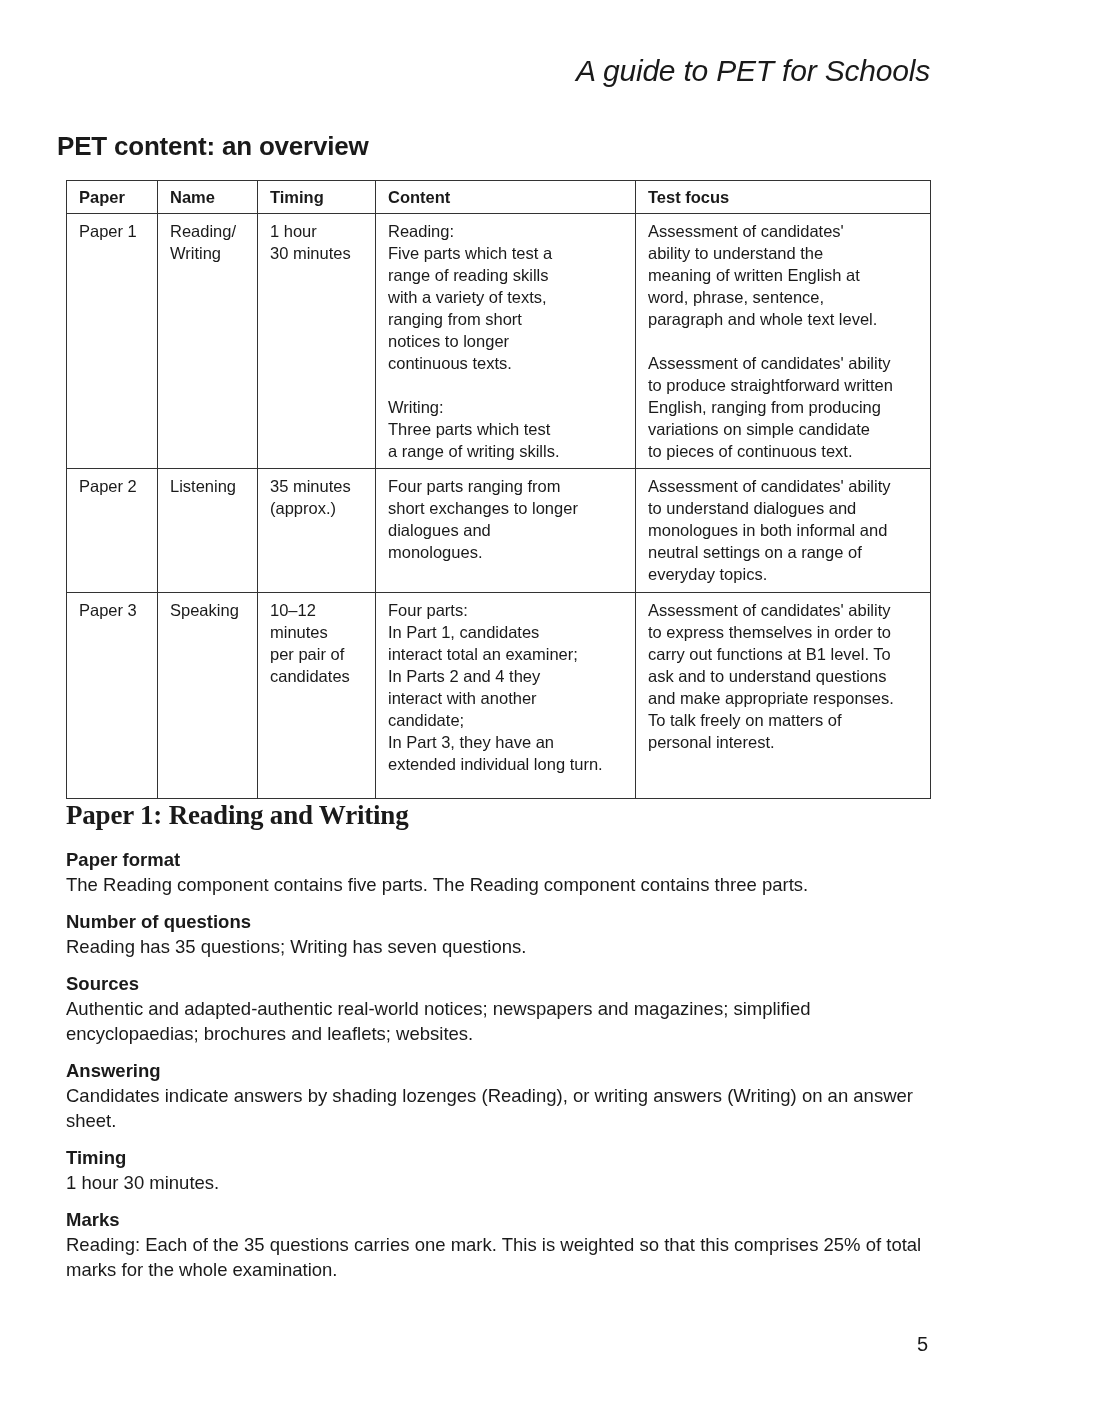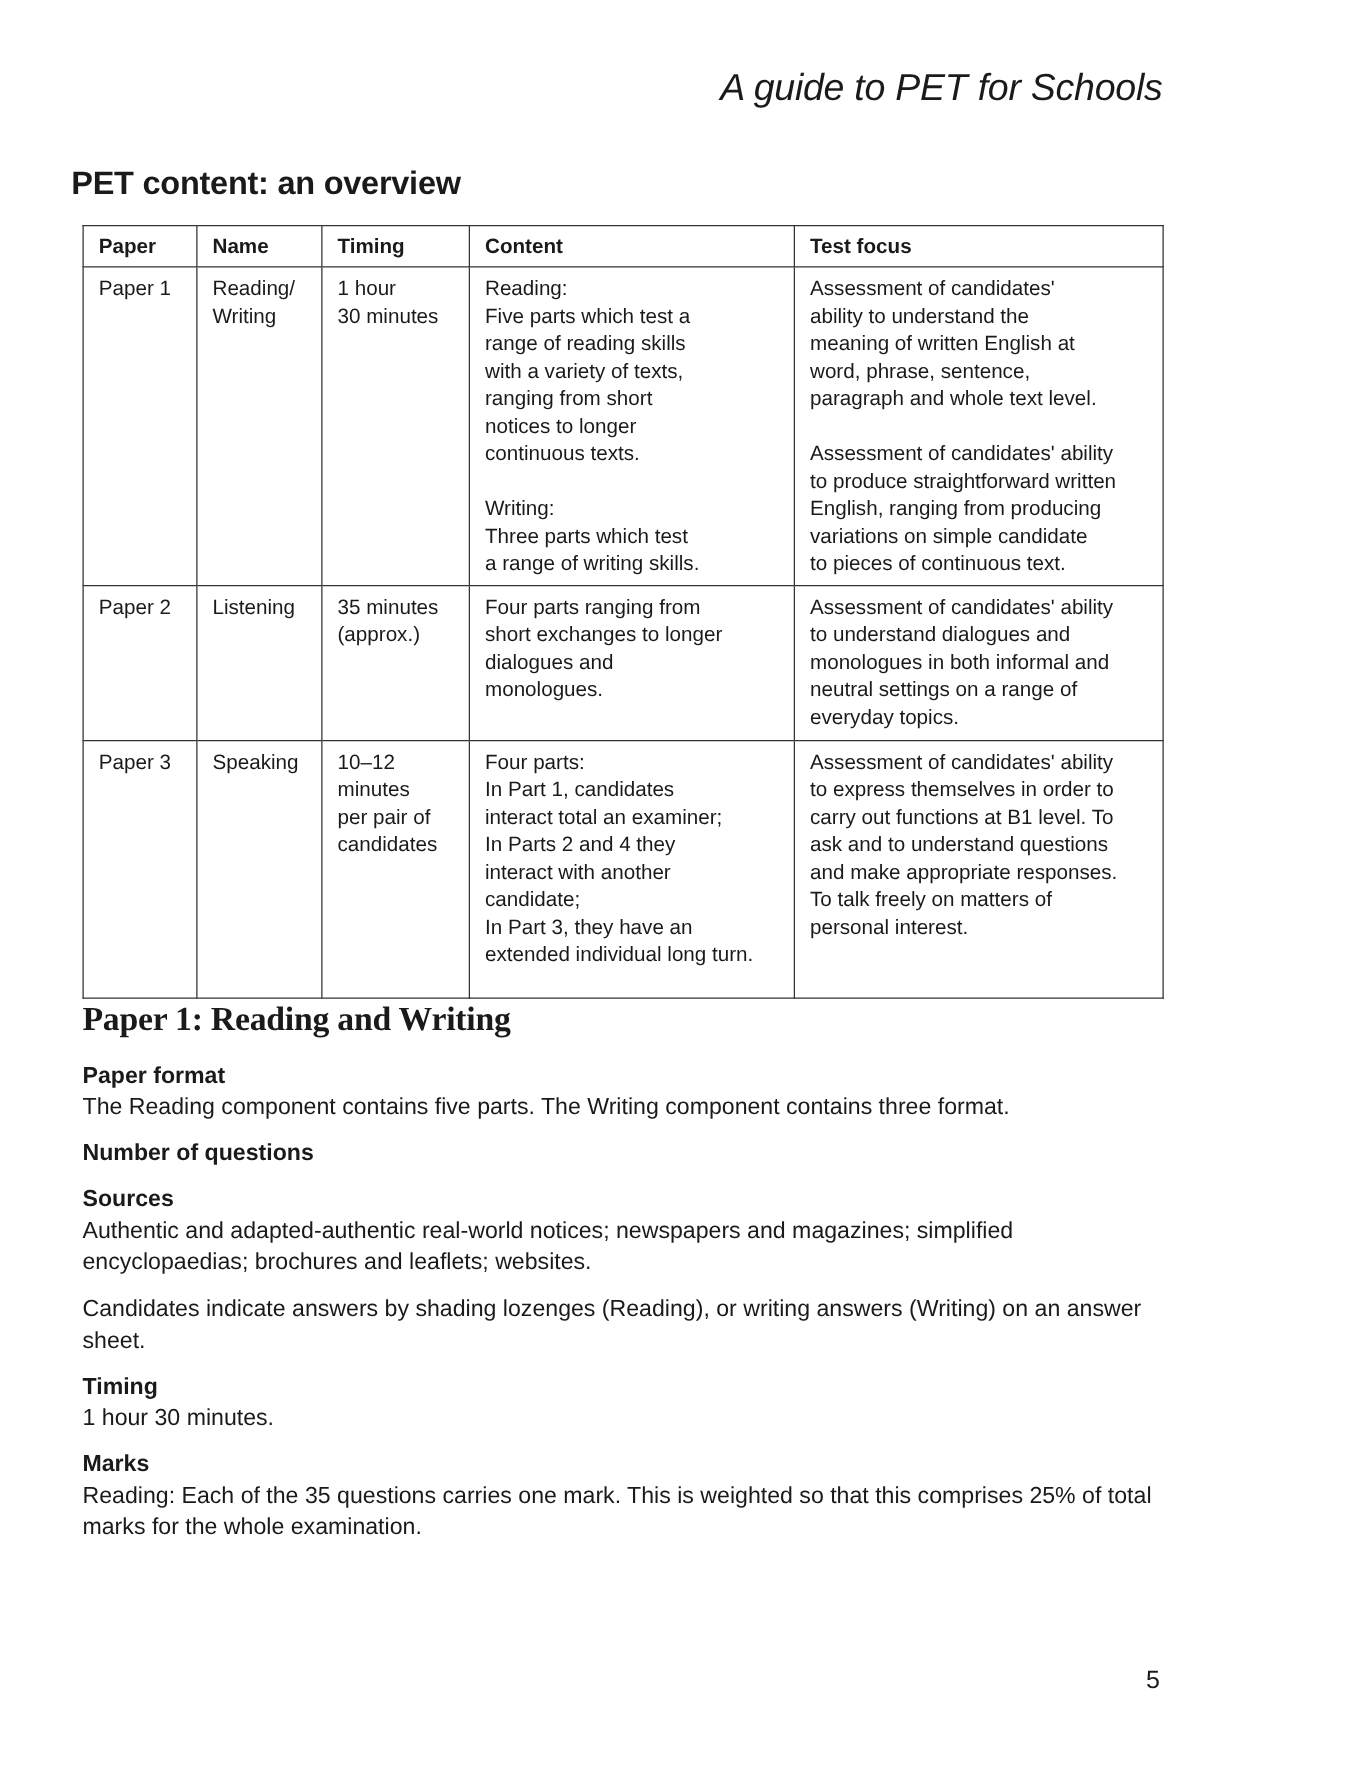--- a/index.html
+++ b/index.html
@@ -212,30 +212,32 @@
         </td>
       </tr>
     </tbody>
 </table>
 
 <div class="body-section" id="paper1-section" style="top:800px;">
   <div class="sub-title" style="margin-bottom:17px;">Paper 1: Reading and Writing</div>
   <div id="paper1-fields">
       <div style="margin-bottom: 13px;">
         <div class="field-label">Paper format</div>
-        <div class="field-text">The Reading component contains five parts. The Writing component contains three format.</div>
+        <div class="field-text">The Reading component contains five parts. The Reading component contains three parts.</div>
       </div>
       <div style="margin-bottom: 13px;">
         <div class="field-label">Number of questions</div>
+        <div class="field-text">Reading has 35 questions; Writing has seven questions.</div>
       </div>
       <div style="margin-bottom: 13px;">
         <div class="field-label">Sources</div>
         <div class="field-text">Authentic and adapted-authentic real-world notices; newspapers and magazines; simplified encyclopaedias; brochures and leaflets; websites.</div>
       </div>
       <div style="margin-bottom: 13px;">
+        <div class="field-label">Answering</div>
         <div class="field-text">Candidates indicate answers by shading lozenges (Reading), or writing answers (Writing) on an answer sheet.</div>
       </div>
       <div style="margin-bottom: 13px;">
         <div class="field-label">Timing</div>
         <div class="field-text">1 hour 30 minutes.</div>
       </div>
       <div style="margin-bottom: 13px;">
         <div class="field-label">Marks</div>
         <div class="field-text">Reading: Each of the 35 questions carries one mark. This is weighted so that this comprises 25% of total marks for the whole examination.</div>
       </div>

